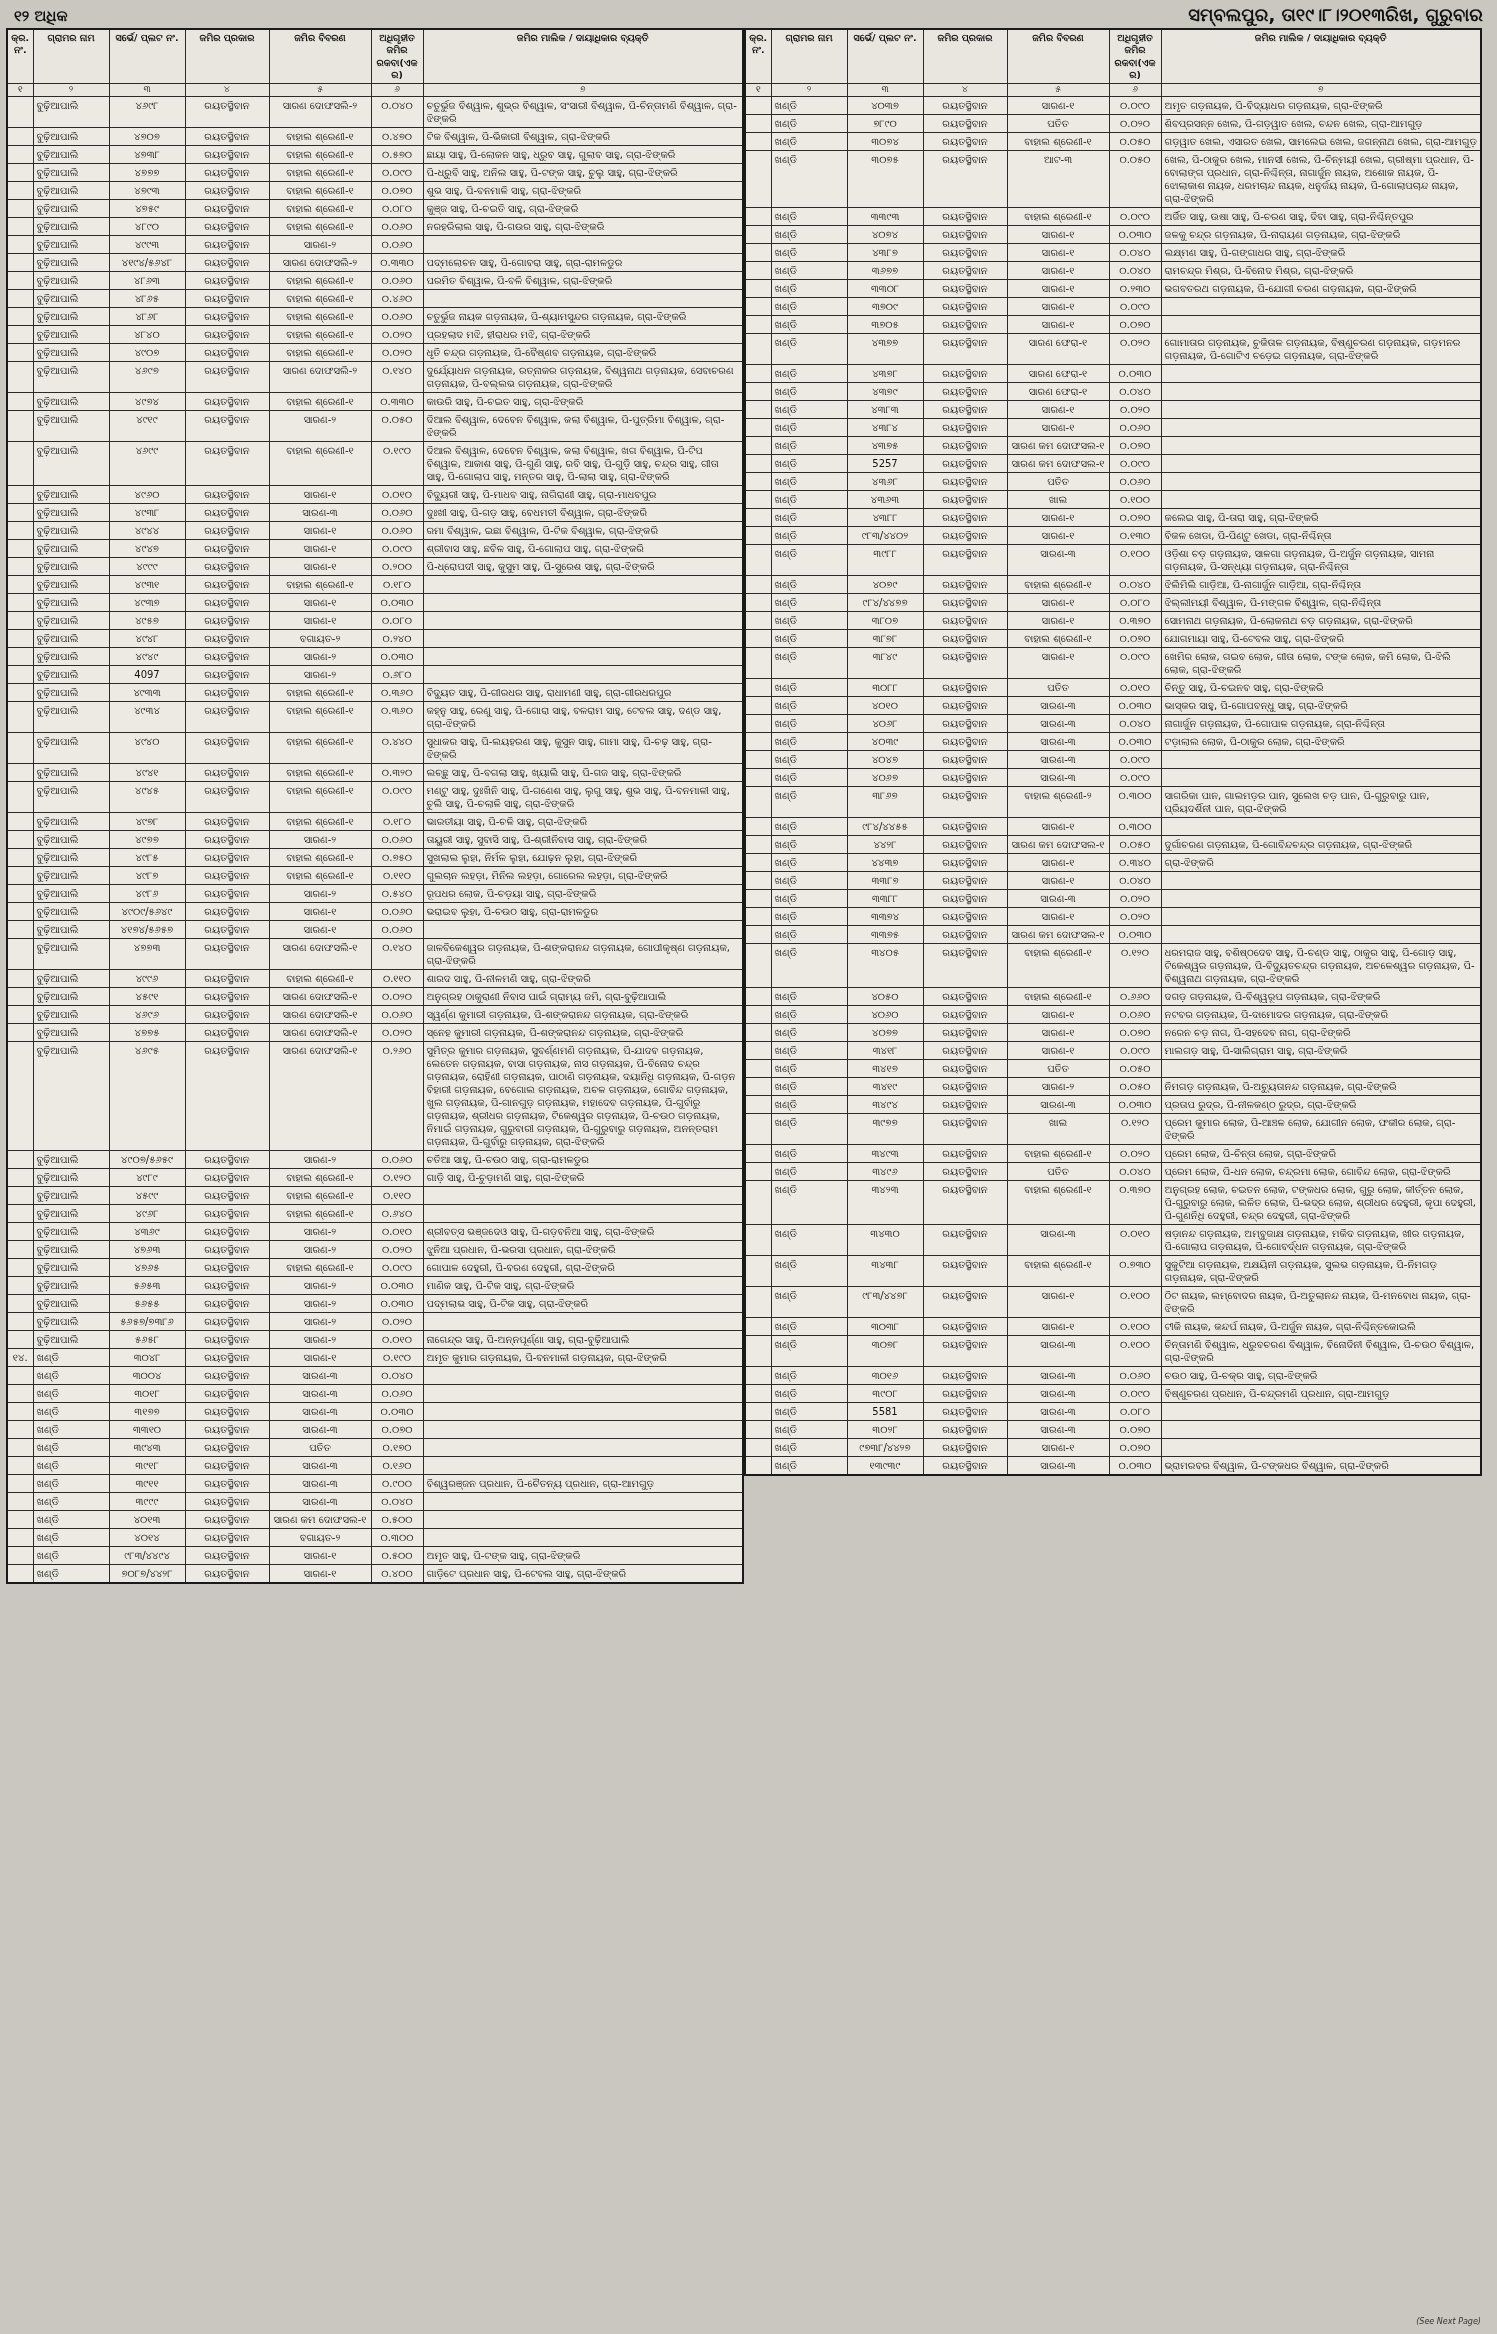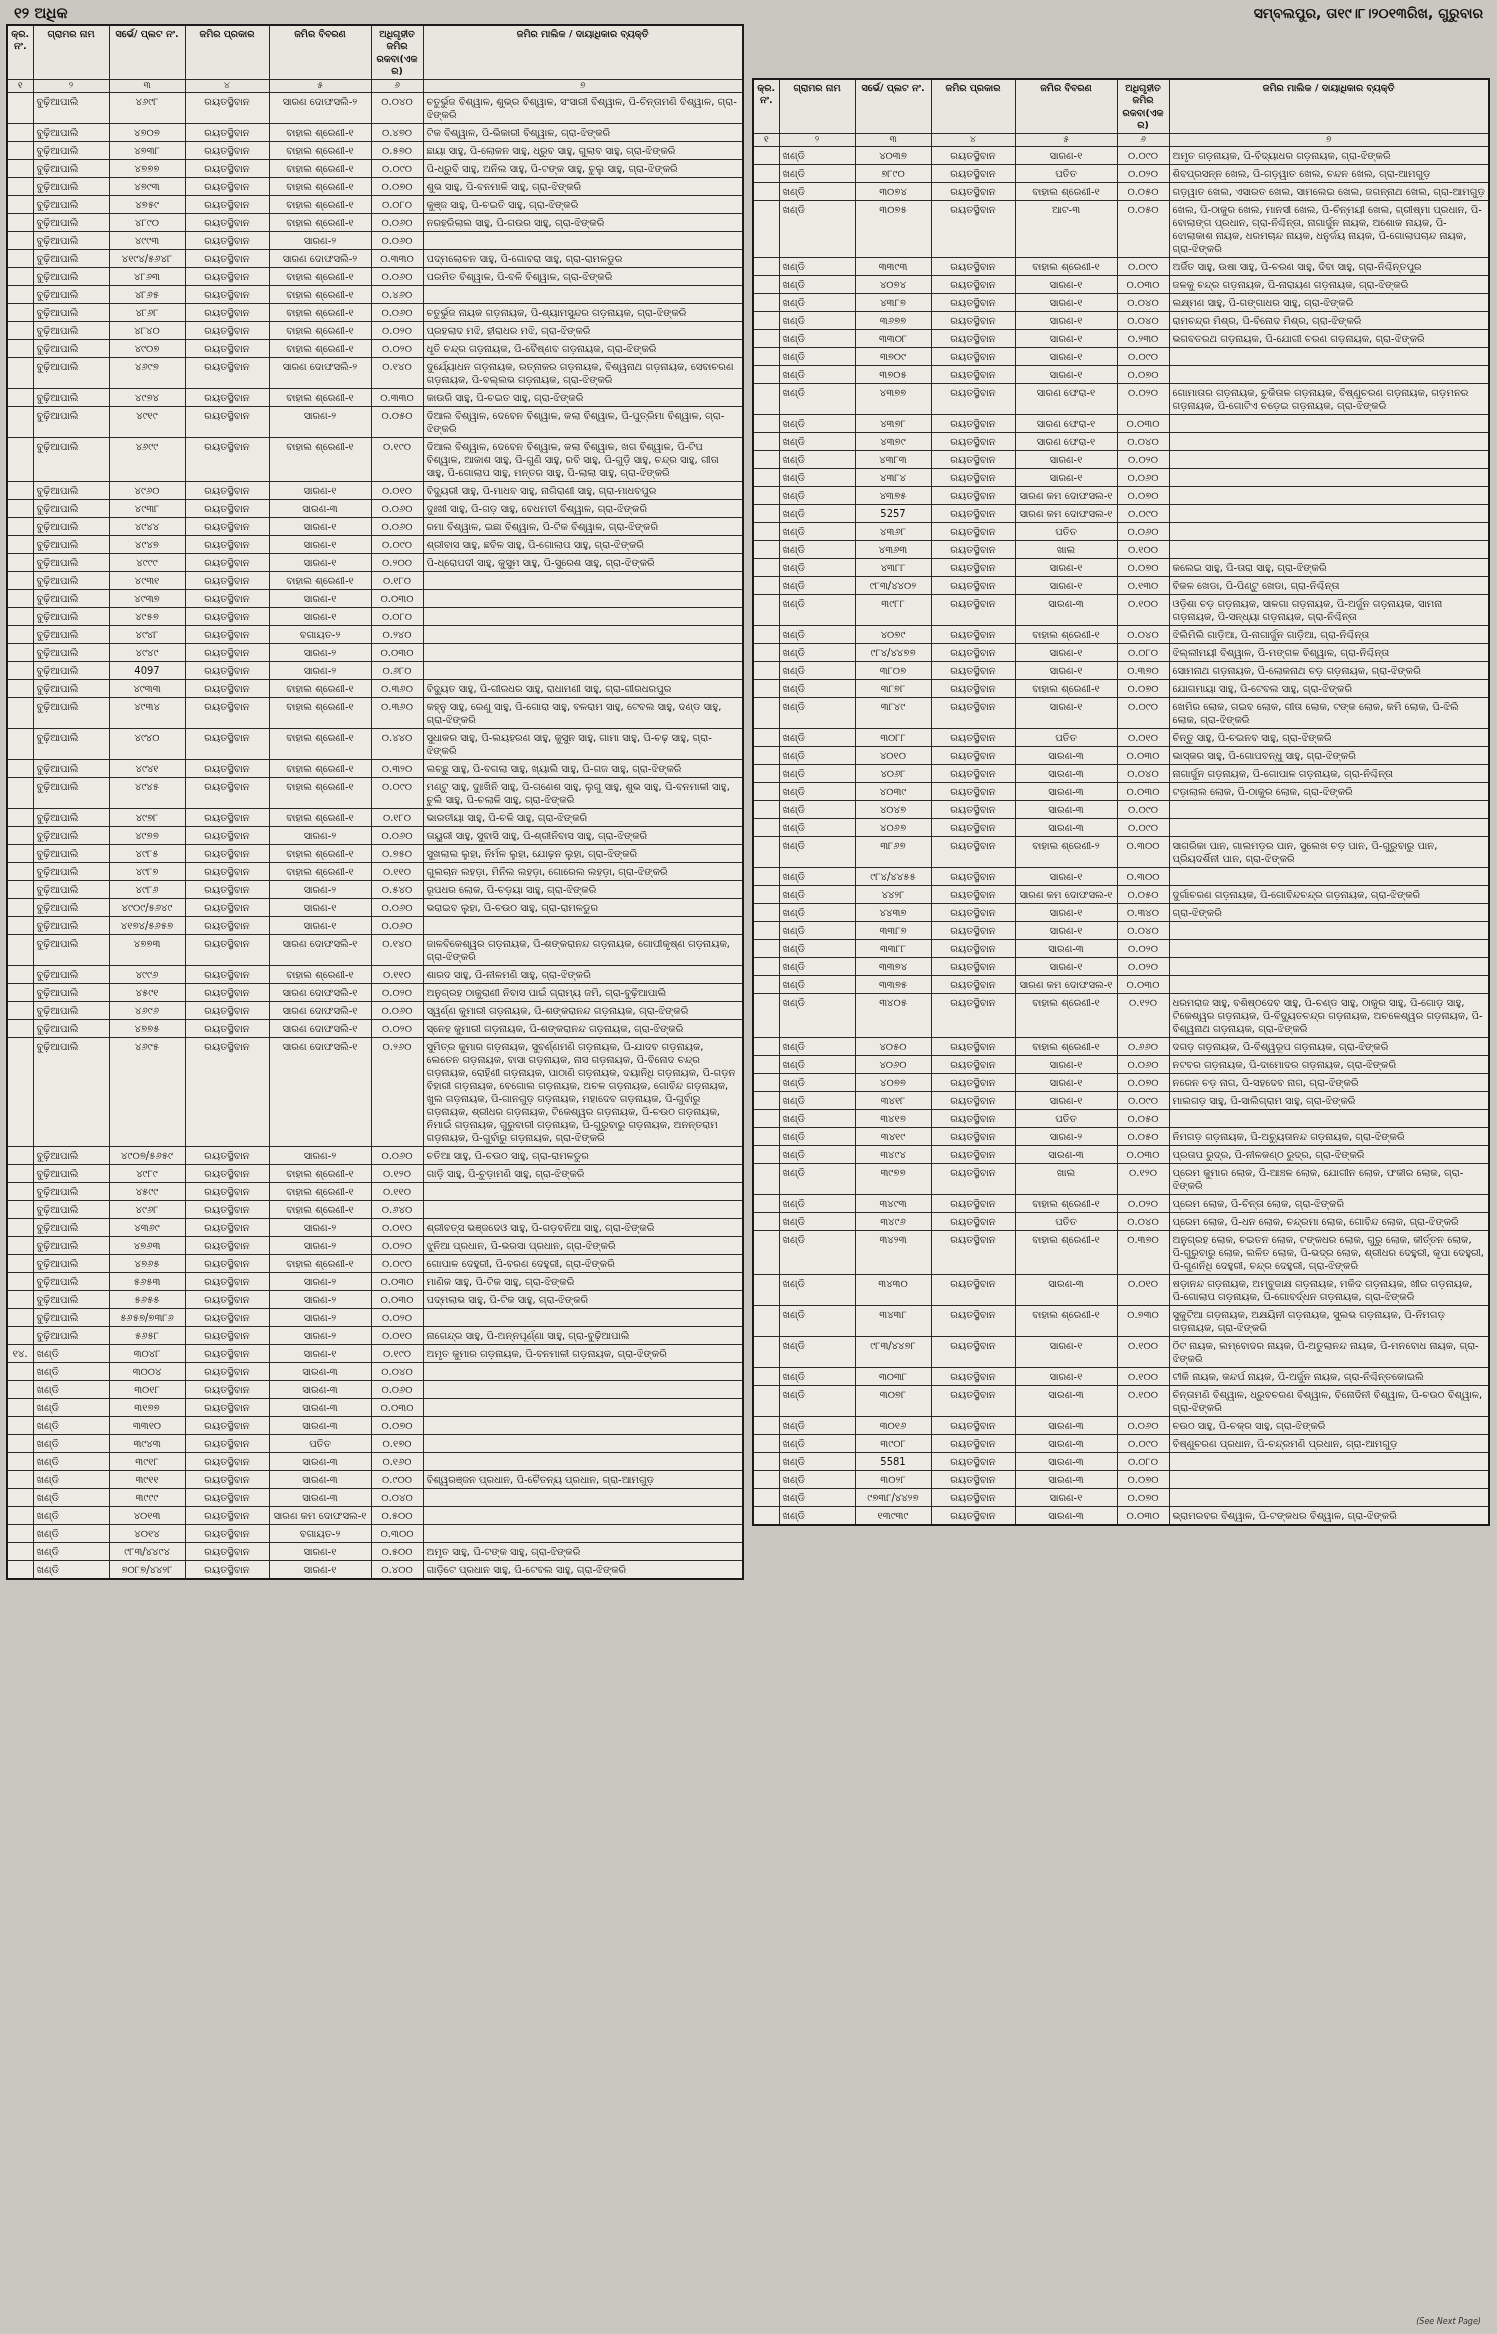--- a/index.html
+++ b/index.html
@@ -8,22 +8,22 @@
     background:#c9c7bf;
     font-family:"DejaVu Sans",sans-serif;
     color:#111;
   }
   .page{position:relative;width:1497px;height:2334px;overflow:hidden;box-sizing:border-box;padding:3px 6px;}
   .header-bar{
     display:flex;justify-content:space-between;align-items:baseline;
     padding:1px 8px 2px 8px;font-weight:bold;
   }
   .header-left{font-size:15px;}
-  .header-right{font-size:14px;}
-  .tables{display:flex;gap:8px;align-items:center;}
+  .header-right{font-size:18px;}
+  .tables{display:flex;align-items:flex-start;}
   table{
     border-collapse:collapse;table-layout:fixed;
     width:738px;background:#eceae2;
     border:2px solid #1a1a1a;
   }
   th,td{
     border:1px solid #2a2a2a;
     font-size:10px;line-height:1.3;
     padding:2px 3px;vertical-align:top;
     word-wrap:break-word;overflow-wrap:break-word;

